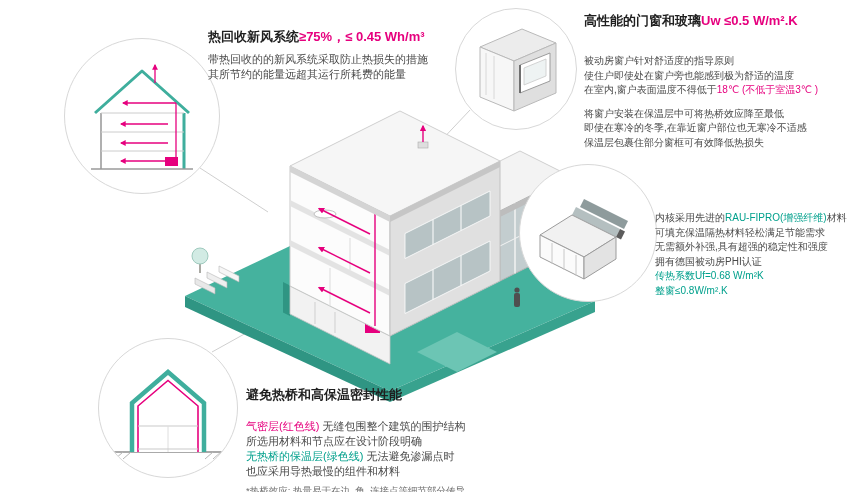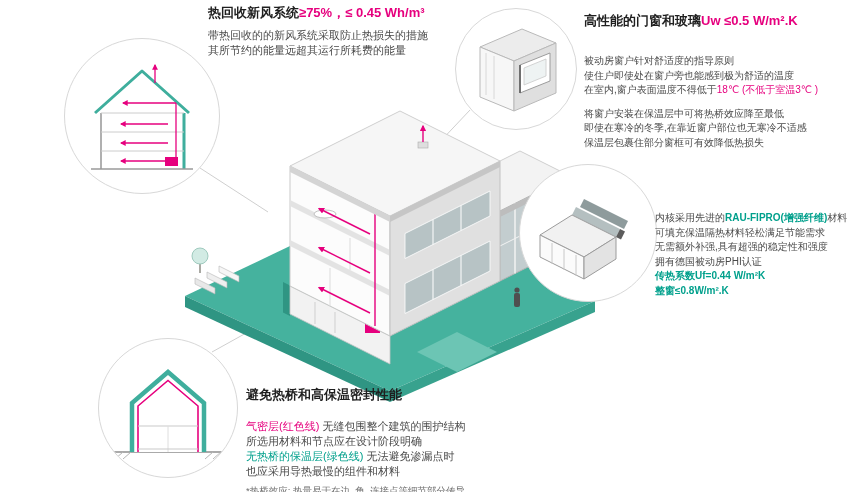--- a/index.html
+++ b/index.html
@@ -12,21 +12,21 @@
     position:absolute; border:1px solid #d8d8d8; border-radius:50%;
     background:#ffffff; overflow:hidden;
   }
   .circle svg { display:block; }
   .tb { position:absolute; }
   .title { font-size:13px; font-weight:bold; color:#1f1f1f; }
   .line { font-size:11px; line-height:15px; color:#4a4a4a; }
   .sm  { font-size:10px; line-height:14.5px; }
   .red { color:#e6007e; }
   .green { color:#00a08c; }
-  .b { font-weight:bold; }
+  .b { font-weight:normal; }
   .footnote { font-size:9.5px; line-height:13px; color:#6e6e6e; margin-top:5px; }
   .abs { position:absolute; top:0; left:0; }
 </style>
 </head>
 <body>
 
 <div class="canvas">
 
   <svg class="abs" width="865" height="492">
     <line x1="200" y1="168" x2="268" y2="212" stroke="#cfcfcf" stroke-width="1"></line>
@@ -159,42 +159,42 @@
       <line x1="106" y1="120" x2="114" y2="113" stroke="#b5b5b5" stroke-width="1"></line>
       <line x1="114" y1="120" x2="122" y2="113" stroke="#b5b5b5" stroke-width="1"></line>
       <path d="M33,113 L33,64 L69,33 L105,64 L105,113" fill="#ffffff" stroke="#3fae9d" stroke-width="4.5"></path>
       <path d="M39,113 L39,67 L69,41.5 L99,67 L99,113" fill="none" stroke="#e6007e" stroke-width="1.6"></path>
       <line x1="39" y1="87" x2="99" y2="87" stroke="#c9c9c9" stroke-width="1.2"></line>
       <line x1="69" y1="87" x2="69" y2="113" stroke="#dedede" stroke-width="1"></line>
       <line x1="39" y1="110" x2="99" y2="110" stroke="#c9c9c9" stroke-width="1.2"></line>
     </svg>
   </div>
 
-  <div class="tb" style="left:208px;top:4px;width:268px">
+  <div class="tb" style="left:208px;top:28px;width:268px">
     <div class="title"><span>热回收新风系统</span><span class="red">≥75%，≤ 0.45 Wh/m³</span></div>
     <div class="line" style="margin-top:6px">带热回收的的新风系统采取防止热损失的措施</div>
     <div class="line">其所节约的能量远超其运行所耗费的能量</div>
   </div>
 
   <div class="tb" style="left:584px;top:12px;width:278px">
     <div class="title"><span>高性能的门窗和玻璃</span><span class="red">Uw ≤0.5 W/m².K</span></div>
     <div class="line sm" style="margin-top:24px">被动房窗户针对舒适度的指导原则</div>
     <div class="line sm">使住户即使处在窗户旁也能感到极为舒适的温度</div>
     <div class="line sm"><span>在室内,窗户表面温度不得低于</span><span class="red">18℃ (不低于室温3℃ )</span></div>
     <div class="line sm" style="margin-top:9px">将窗户安装在保温层中可将热桥效应降至最低</div>
     <div class="line sm">即使在寒冷的冬季,在靠近窗户部位也无寒冷不适感</div>
     <div class="line sm">保温层包裹住部分窗框可有效降低热损失</div>
   </div>
 
   <div class="tb" style="left:655px;top:211px;width:210px">
     <div class="line sm"><span>内核采用先进的</span><span class="green b">RAU-FIPRO(增强纤维)</span><span>材料</span></div>
     <div class="line sm">可填充保温隔热材料轻松满足节能需求</div>
     <div class="line sm">无需额外补强,具有超强的稳定性和强度</div>
     <div class="line sm">拥有德国被动房PHI认证</div>
-    <div class="line sm green b">传热系数Uf=0.44 W/m²K</div>
+    <div class="line sm green b">传热系数Uf=0.68 W/m²K</div>
     <div class="line sm green b">整窗≤0.8W/m².K</div>
   </div>
 
   <div class="tb" style="left:246px;top:386px;width:330px">
     <div class="title">避免热桥和高保温密封性能</div>
     <div class="line" style="margin-top:15px"><span class="red">气密层(红色线)</span><span> 无缝包围整个建筑的围护结构</span></div>
     <div class="line">所选用材料和节点应在设计阶段明确</div>
     <div class="line" style="margin-top:0"><span class="green">无热桥的保温层(绿色线)</span><span> 无法避免渗漏点时</span></div>
     <div class="line">也应采用导热最慢的组件和材料</div>
     <div class="footnote">*热桥效应: 热量易于在边, 角, 连接点等细节部分传导</div>

